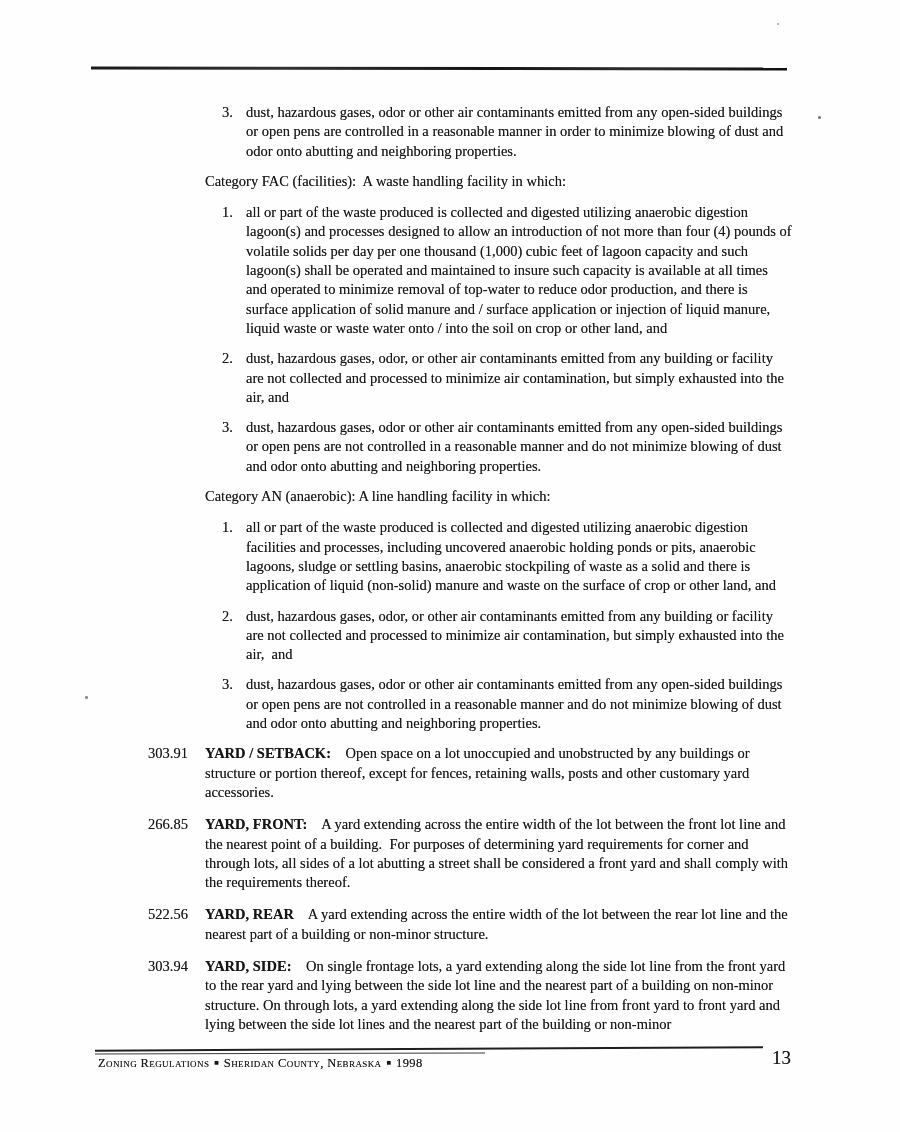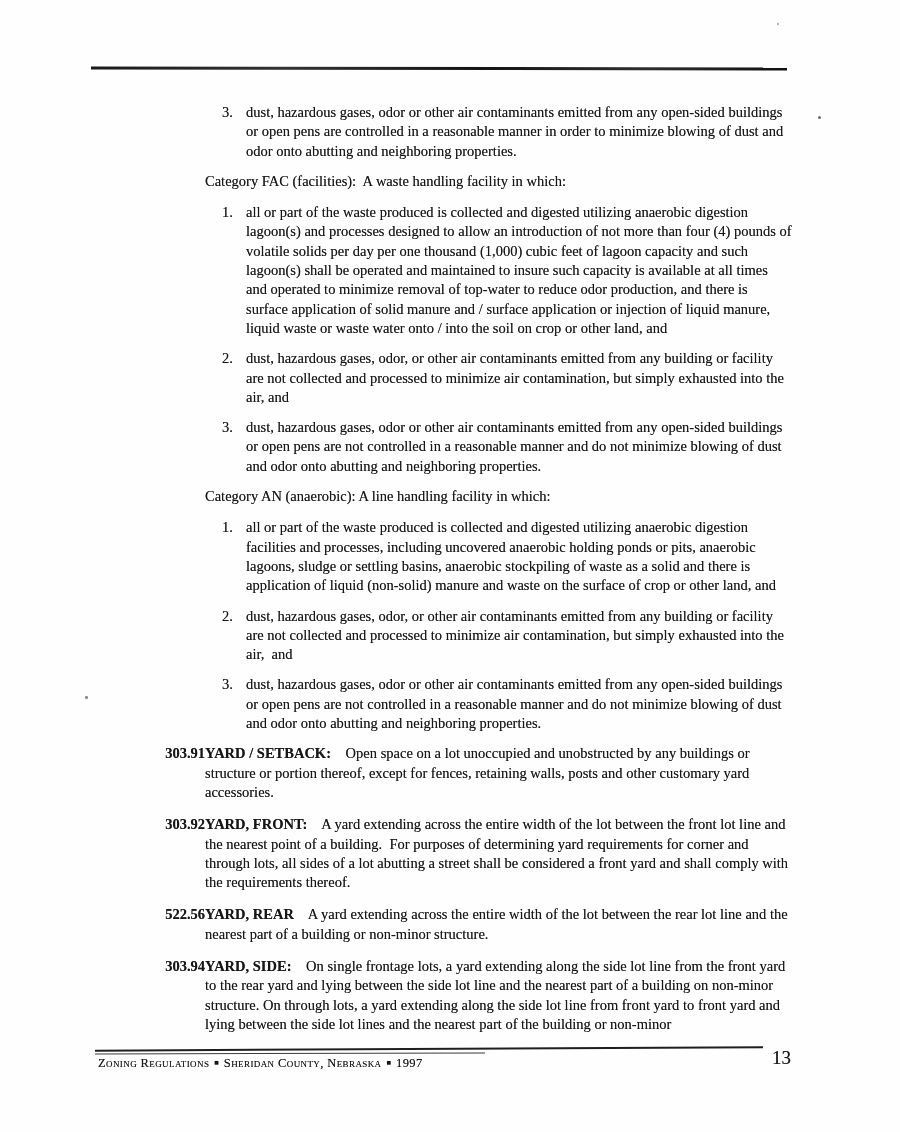--- a/index.html
+++ b/index.html
@@ -38,21 +38,21 @@
     margin: 2px 0 12px 205px;
     width: 590px;
     white-space: pre-wrap;
   }
   .sections { margin-top: -2px; }
   .section {
     display: flex;
     margin: 13px 0 0 148px;
     width: 645px;
   }
-  .section .sec-num { flex: none; width: 57px; font-weight: 700; text-align: right; }
+  .section .sec-num { flex: none; width: 57px; font-weight: 400; }
   .sec-body { width: 588px; }
   .sec-title { font-weight: 700; margin-right: 11px; }
   .sec-text { white-space: pre-wrap; }
   .footer-rule {
     position: absolute;
     left: 95px; top: 1048px;
     width: 668px; height: 2px;
     background: #1f1f1f;
     transform: rotate(-0.28deg);
   }
@@ -135,37 +135,37 @@
     </div>
 
     <div class="sections">
 
       <div class="section">
         <span class="sec-num">303.91</span>
         <span class="sec-body"><b class="sec-title">YARD / SETBACK:</b> <span class="sec-text">Open space on a lot unoccupied and unobstructed by any buildings or structure or portion thereof, except for fences, retaining walls, posts and other customary yard accessories.</span></span>
       </div>
 
       <div class="section">
-        <span class="sec-num">303.92</span>
+        <span class="sec-num">266.85</span>
         <span class="sec-body"><b class="sec-title">YARD, FRONT:</b> <span class="sec-text">A yard extending across the entire width of the lot between the front lot line and the nearest point of a building.  For purposes of determining yard requirements for corner and through lots, all sides of a lot abutting a street shall be considered a front yard and shall comply with the requirements thereof.</span></span>
       </div>
 
       <div class="section">
         <span class="sec-num">522.56</span>
         <span class="sec-body"><b class="sec-title">YARD, REAR</b> <span class="sec-text">A yard extending across the entire width of the lot between the rear lot line and the nearest part of a building or non-minor structure.</span></span>
       </div>
 
       <div class="section">
         <span class="sec-num">303.94</span>
         <span class="sec-body"><b class="sec-title">YARD, SIDE:</b> <span class="sec-text">On single frontage lots, a yard extending along the side lot line from the front yard to the rear yard and lying between the side lot line and the nearest part of a building on non-minor structure. On through lots, a yard extending along the side lot line from front yard to front yard and lying between the side lot lines and the nearest part of the building or non-minor</span></span>
       </div>
 
     </div>
   </div>
 
   <div class="footer-rule"></div>
   <div class="footer-rule-double"></div>
   <div class="footer-text">
-    <span>Zoning Regulations</span><span class="sq">■</span><span>Sheridan County, Nebraska</span><span class="sq">■</span><span>1997</span>
+    <span>Zoning Regulations</span><span class="sq">■</span><span>Sheridan County, Nebraska</span><span class="sq">■</span><span>1998</span>
   </div>
   <div class="page-num">13</div>
 
 </div>
 
 </body></html>

